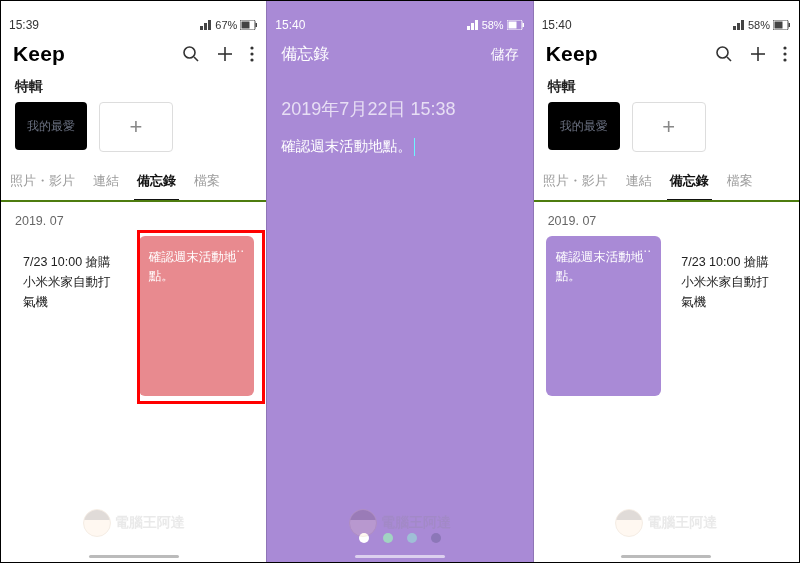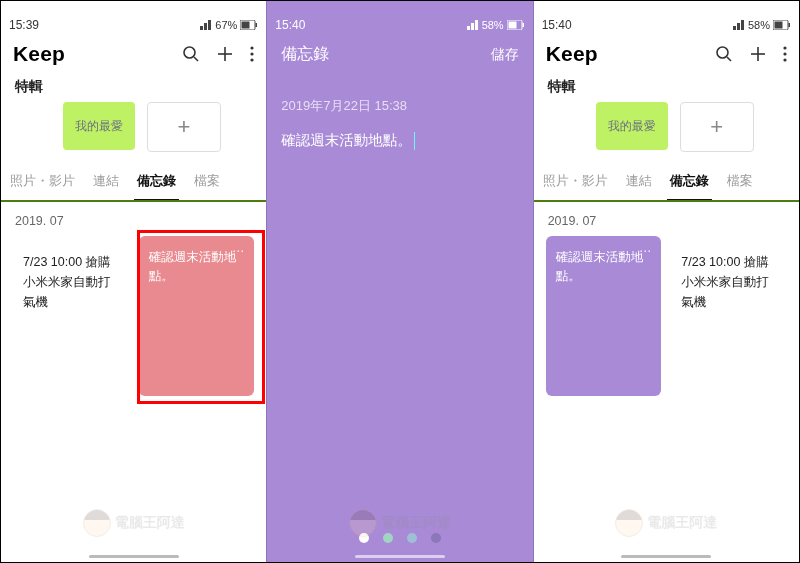--- a/index.html
+++ b/index.html
@@ -16,21 +16,21 @@
   
   .keep-head { display:flex; align-items:center; justify-content:space-between; padding:6px 12px 4px 12px; }
   .keep-head .title { font-size:21px; font-weight:700; letter-spacing:.2px; }
   .keep-head .icons { display:flex; align-items:center; gap:16px; }
   .keep-head svg { display:block; }
 
   .section-label { font-size:14px; font-weight:600; padding:8px 14px 6px 14px; color:#222; }
 
   .chips { display:flex; gap:12px; padding:0 14px 6px 14px; }
   .chip { width:72px; height:48px; border-radius:4px; display:flex; align-items:center; justify-content:center; font-size:12px; }
-  .chip.fav { background:#bef264; color:#6a7080;margin-left:48px; }
+  .chip.fav { background:#000000; color:#6a7080; }
   .chip.add { border:1px solid #ddd; color:#888; font-size:22px; }
 
   .tabs { display:flex; padding:14px 0 0 0; gap:0; border-bottom:2px solid #4d7c0f; overflow:hidden; }
   .tab { flex:0 0 auto; padding:0 9px 10px 9px; font-size:13px; color:#9a9a9a; position:relative; white-space:nowrap; }
   .tab.active { color:#111; font-weight:600; }
   .tab.active::after { content:""; position:absolute; left:6px; right:6px; bottom:-1px; height:2px; background:#111; }
 
   .date-sep { font-size:12.5px; color:#666; padding:12px 14px 8px 14px; }
 
   .grid { display:flex; gap:10px; padding:0 12px; }
@@ -39,21 +39,21 @@
   .card.memo { height:160px; padding:12px 10px; font-size:12.5px; color:#fff; line-height:1.5; }
   .card.pink { background:#e88a8f; }
   .card.purple { background:#a98ad6; }
   .memo-dots { position:absolute; top:6px; right:8px; color:rgba(255,255,255,.9); letter-spacing:2px; font-size:12px; }
   .highlight { position:absolute; border:3px solid #ff0000; pointer-events:none; }
 
   
   .edit-head { display:flex; align-items:center; justify-content:space-between; padding:8px 14px; font-size:16px; }
   .edit-head .t { font-weight:500; }
   .edit-head .save { font-size:14px;text-align:center; }
-  .edit-meta { padding:24px 14px 10px 14px; font-size:13px; color:rgba(255,255,255,.72); }
+  .edit-meta { padding:24px 14px 10px 14px; font-size:18px; color:rgba(255,255,255,.72); }
   .edit-body { padding:6px 14px; font-size:14.5px; color:#fff; display:flex; align-items:center; }
   .caret { display:inline-block; width:1px; height:18px; background:#6cf6ff; margin-left:2px; vertical-align:middle; }
 
   .pager { position:absolute; bottom:20px; left:0; right:0; display:flex; justify-content:center; gap:14px; }
   .dot { width:10px; height:10px; border-radius:50%; }
   .dot.cur { background:#fff; }
   .dot.off { background:#a1d4c2; }
   .dot.off2 { background:#9fbfd6; }
   .dot.off3 { background:#8c77b8; }
 

